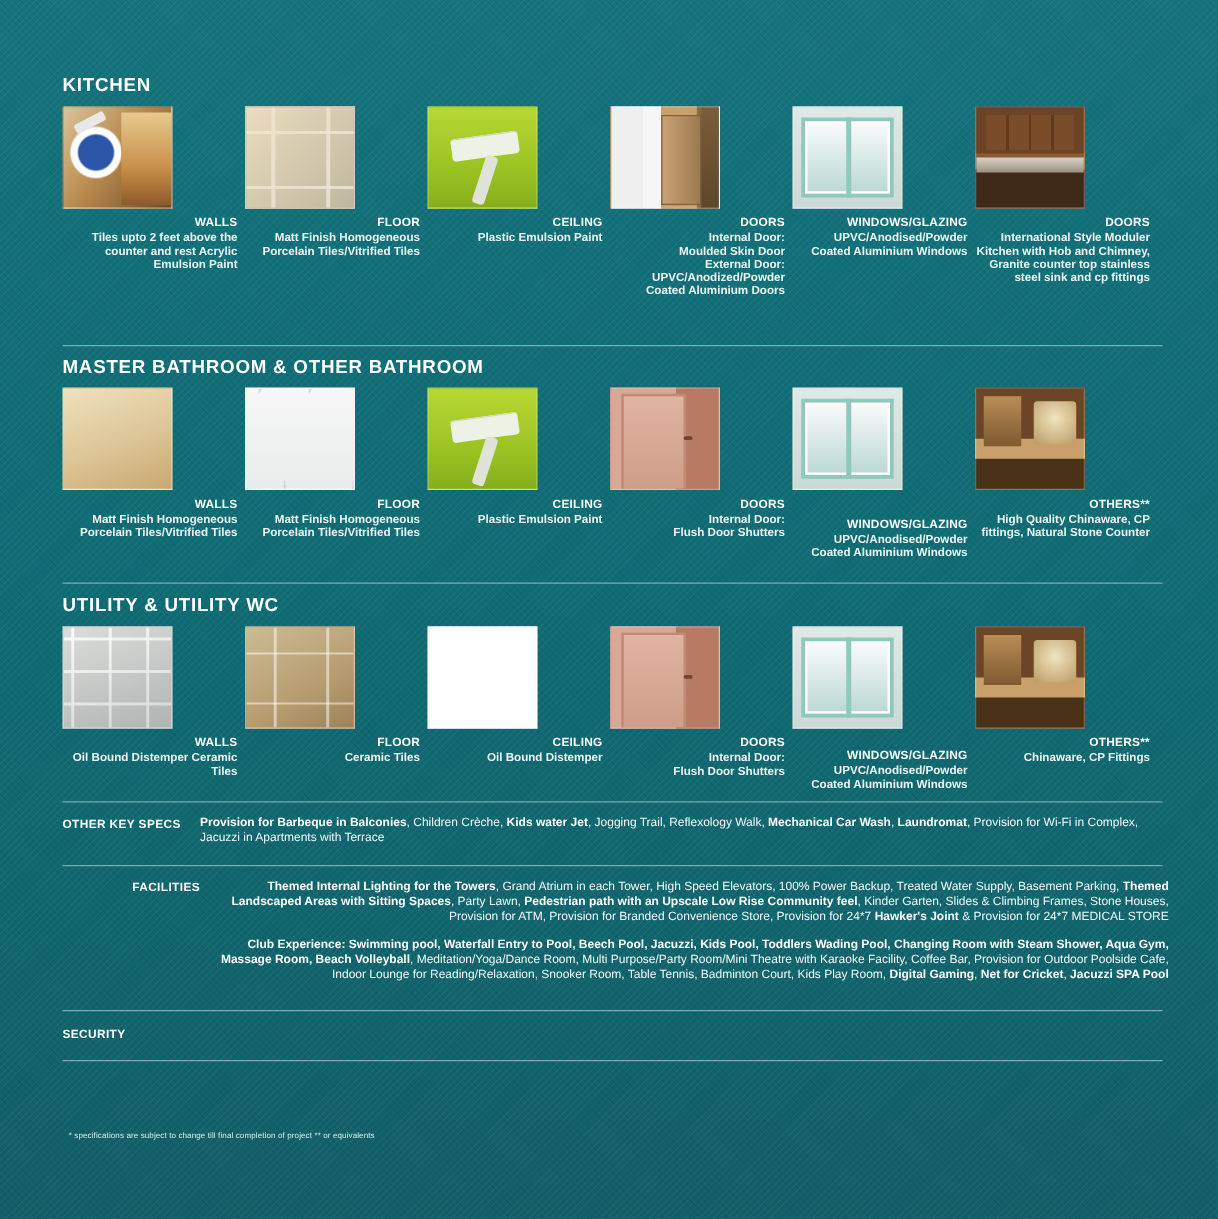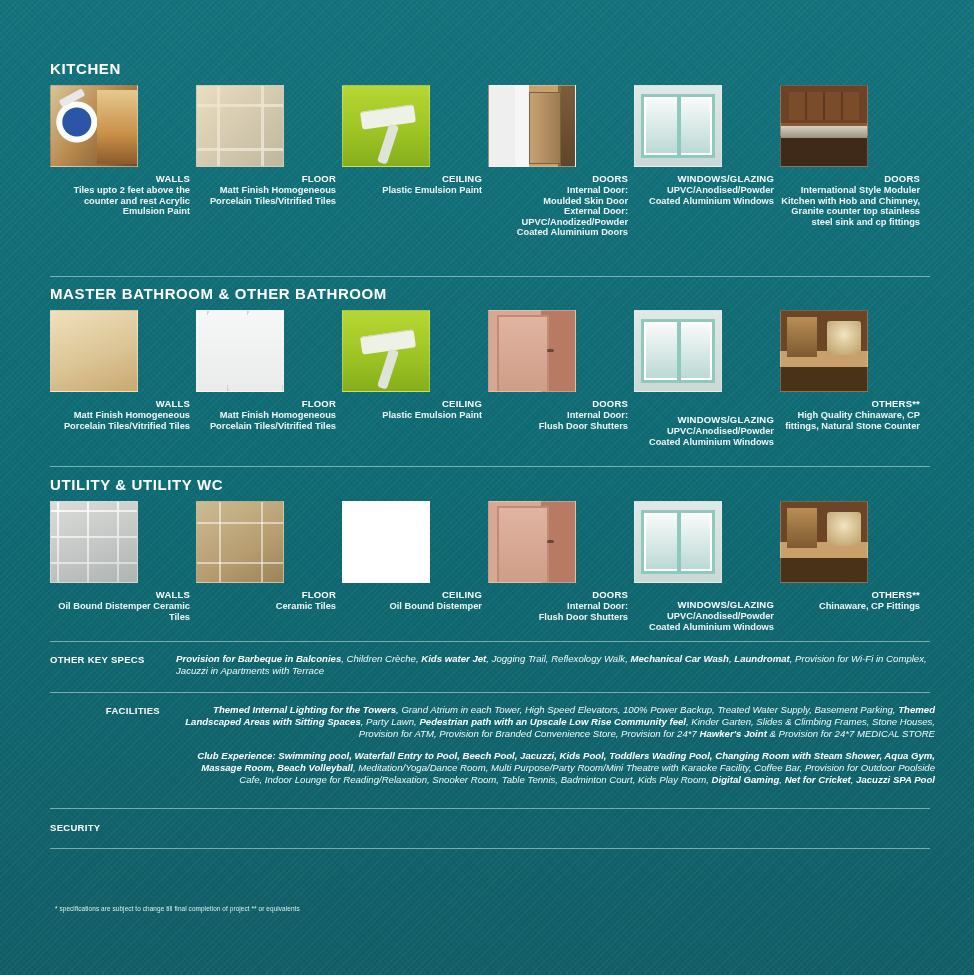--- a/index.html
+++ b/index.html
@@ -181,21 +181,21 @@
   
   .specrow { position:absolute; left:50px; width:885px; display:flex; }
   .spec-label {
     width:110px; color:#ffffff; font-weight:bold; font-size:9.5px;
     letter-spacing:0.3px; padding-top:1px;
   }
   .spec-body {
     flex:1; color:#f2faf9; font-size:9.6px; line-height:12px;
   }
   .spec-body b { font-weight:bold; color:#ffffff; }
-  .spec-body p { margin:0 0 10px 16px;font-style:italic; }
+  .spec-body p { margin:0 0 10px 0; }
   .spec-body p:last-child { margin-bottom:0; }
 
   .footnote {
     position:absolute; left:55px; top:905px;
     color:#d9efec; font-size:6.4px; letter-spacing:0.1px;
   }
 </style>
 </head>
 <body>
 

